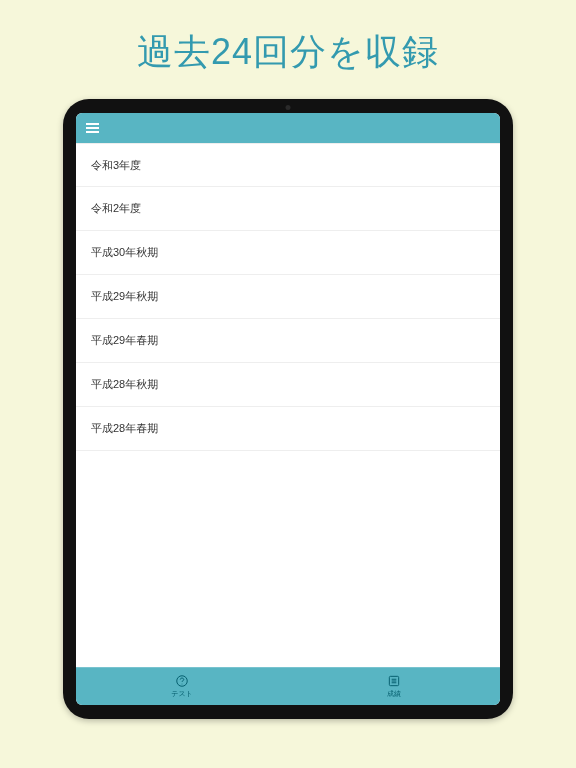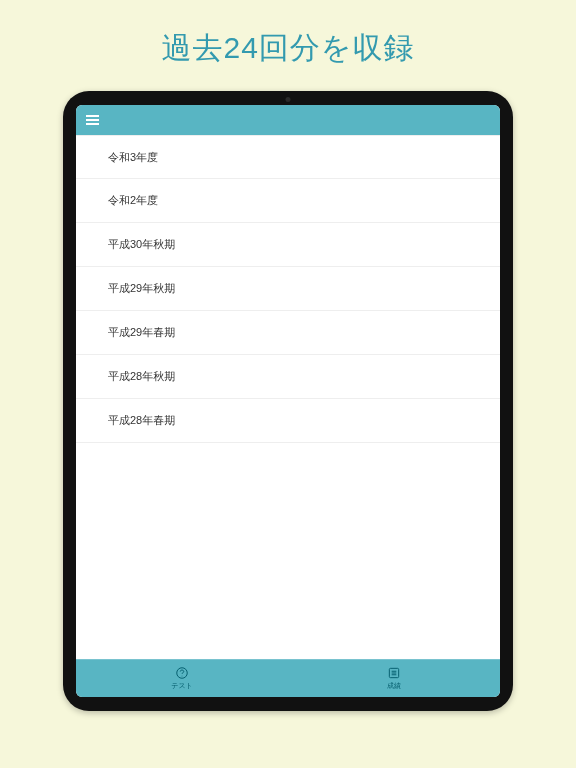--- a/index.html
+++ b/index.html
@@ -7,21 +7,21 @@
       width: 576px;
       height: 768px;
       background: #f6f7da;
       font-family: -apple-system, 'Hiragino Sans', 'Hiragino Kaku Gothic ProN', sans-serif;
       display: flex;
       flex-direction: column;
       align-items: center;
       overflow: hidden;
     }
     .banner {
-      font-size: 30px;
+      font-size: 36px;
       color: #339aaf;
       letter-spacing: 1px;
       padding: 28px 0 22px;
       font-weight: 400;
     }
     .tablet {
       width: 450px;
       height: 620px;
       background: #111;
       border-radius: 26px;
@@ -66,21 +66,21 @@
       background: #fff;
       display: block;
     }
     .list {
       flex: 1;
       overflow: hidden;
       background: #fff;
     }
     .list-item {
       height: 44px;
-      padding: 0 32px;
+      padding: 0 15px;
       display: flex;
       align-items: center;
       font-size: 11px;
       color: #333;
       border-bottom: 1px solid #eee;
     }
     .list-item:first-child {
       border-top: 1px solid #eee;
     }
     .bottombar {

